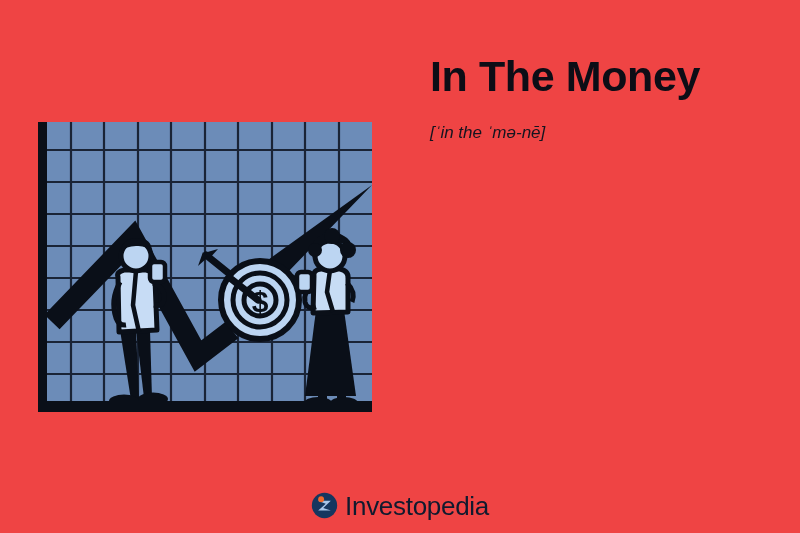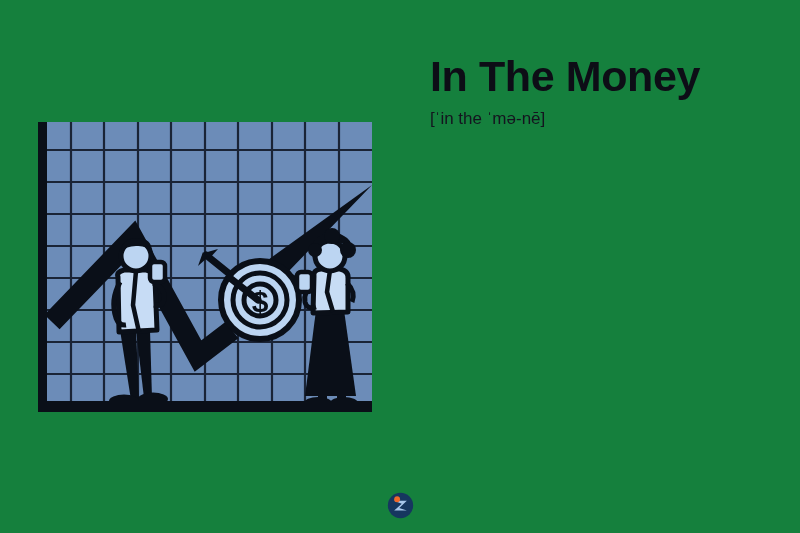--- a/index.html
+++ b/index.html
@@ -11,21 +11,21 @@
     width: 800px;
     height: 533px;
     overflow: hidden;
     font-family: "Liberation Sans", sans-serif;
     background: #8ab4fb;
   }
   #card {
     position: relative;
     width: 800px;
     height: 533px;
-    background: #15803d;
+    background: #ef4444;
   }
 
   
   #illustration {
     position: absolute;
     left: 0px;
     top: 0px;
     width: 400px;
     height: 470px;
   }
@@ -44,22 +44,23 @@
   }
   #title {
     margin: 0;
     font-size: 43px;
     line-height: 1.12;
     font-weight: 700;
     color: #0d0d16;
     letter-spacing: -0.4px;
   }
   #pronunciation {
-    margin: 9px 0 0 0;
+    margin: 23px 0 0 0;
     font-size: 17px;
+    font-style: italic;
     font-weight: 400;
     color: #14141f;
     letter-spacing: 0px;
   }
   #definition {
     margin: 13px 0 0 0;
     font-size: 25.5px;
     line-height: 1.3;
     font-weight: 700;
     color: #0d0d16;
@@ -228,15 +229,16 @@
     </h1>
     <div id="pronunciation">[ˈin the ˈmə-nē]</div>
   </div>
 
   <div id="footer">
     <svg id="logo-mark" viewBox="0 0 64 64">
       <circle cx="32" cy="32" r="30" fill="#16365f"></circle>
       <path d="M16 21 L47 21 L29 38 L47 44 L17 44 L35 28 Z" fill="#a8c6ea"></path>
       <circle cx="24" cy="17" r="7" fill="#f0682a"></circle>
     </svg>
+    <span id="logo-word">Investopedia</span>
   </div>
 
 </div>
 
 </body></html>

